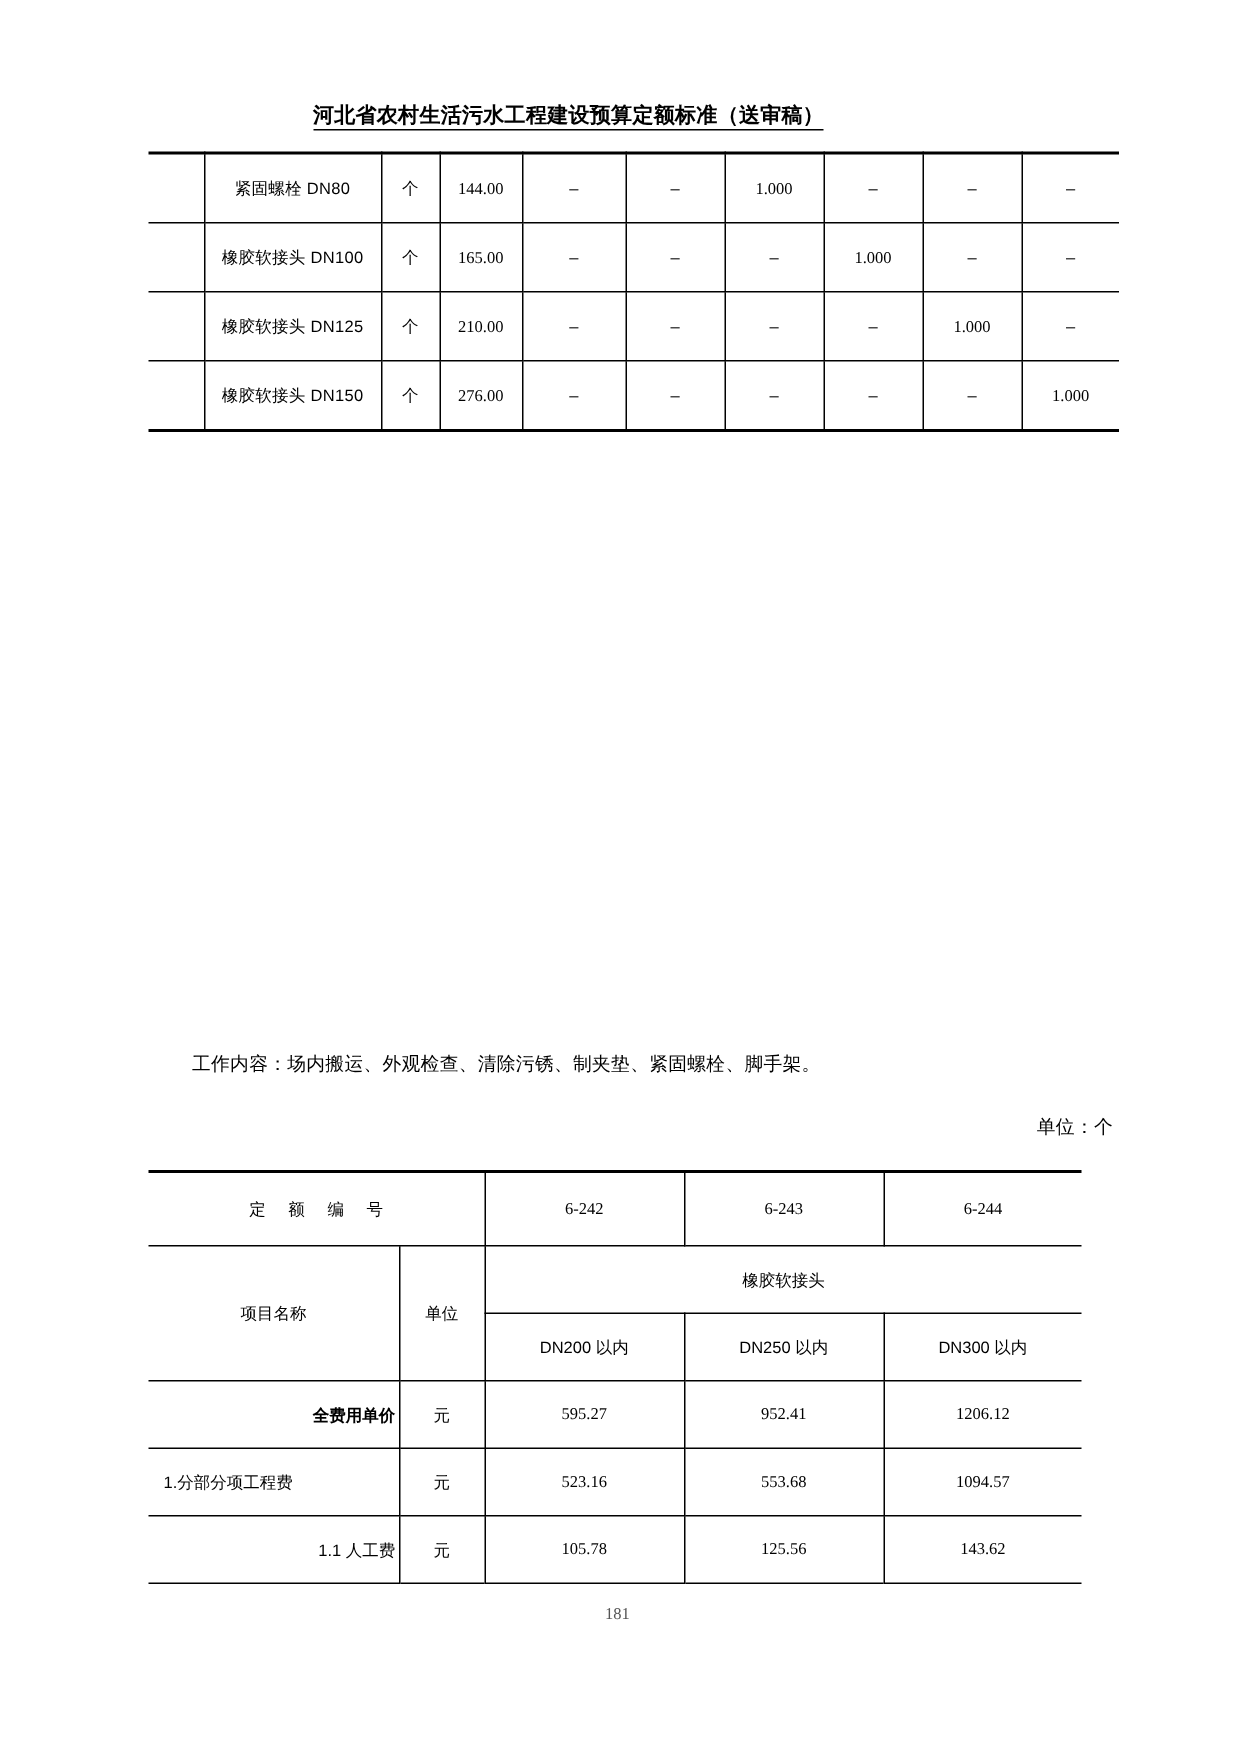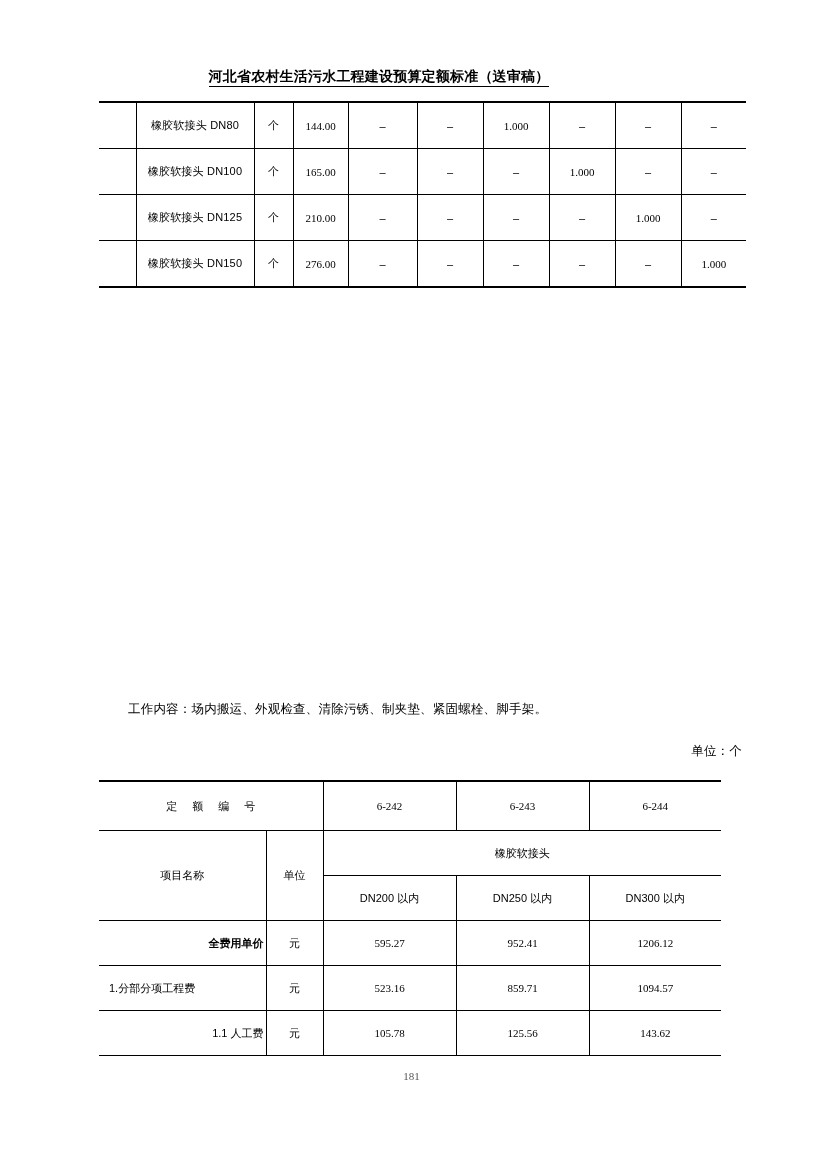--- a/index.html
+++ b/index.html
@@ -221,21 +221,21 @@
         <col style="width:69px">
         <col style="width:66px">
         <col style="width:66px">
         <col style="width:66px">
         <col style="width:66px">
         <col style="width:65px">
       </colgroup>
       <tbody>
         <tr>
           <td class="blank-col"></td>
-          <td class="name-cell">橡胶软接头 DN80</td>
+          <td class="name-cell">紧固螺栓 DN80</td>
           <td>个</td>
           <td class="num-cell">144.00</td>
           <td class="dash-cell">–</td>
           <td class="dash-cell">–</td>
           <td class="num-cell">1.000</td>
           <td class="dash-cell">–</td>
           <td class="dash-cell">–</td>
           <td class="dash-cell last-col">–</td>
         </tr>
         <tr>
@@ -313,21 +313,21 @@
           <td class="row-label bold center-ind edge-left">全费用单价</td>
           <td class="row-unit">元</td>
           <td class="row-val">595.27</td>
           <td class="row-val">952.41</td>
           <td class="row-val edge-right">1206.12</td>
         </tr>
         <tr>
           <td class="row-label left-ind edge-left">1.分部分项工程费</td>
           <td class="row-unit">元</td>
           <td class="row-val">523.16</td>
-          <td class="row-val">859.71</td>
+          <td class="row-val">553.68</td>
           <td class="row-val edge-right">1094.57</td>
         </tr>
         <tr>
           <td class="row-label center-ind edge-left">1.1 人工费</td>
           <td class="row-unit">元</td>
           <td class="row-val">105.78</td>
           <td class="row-val">125.56</td>
           <td class="row-val edge-right">143.62</td>
         </tr>
       </tbody>

